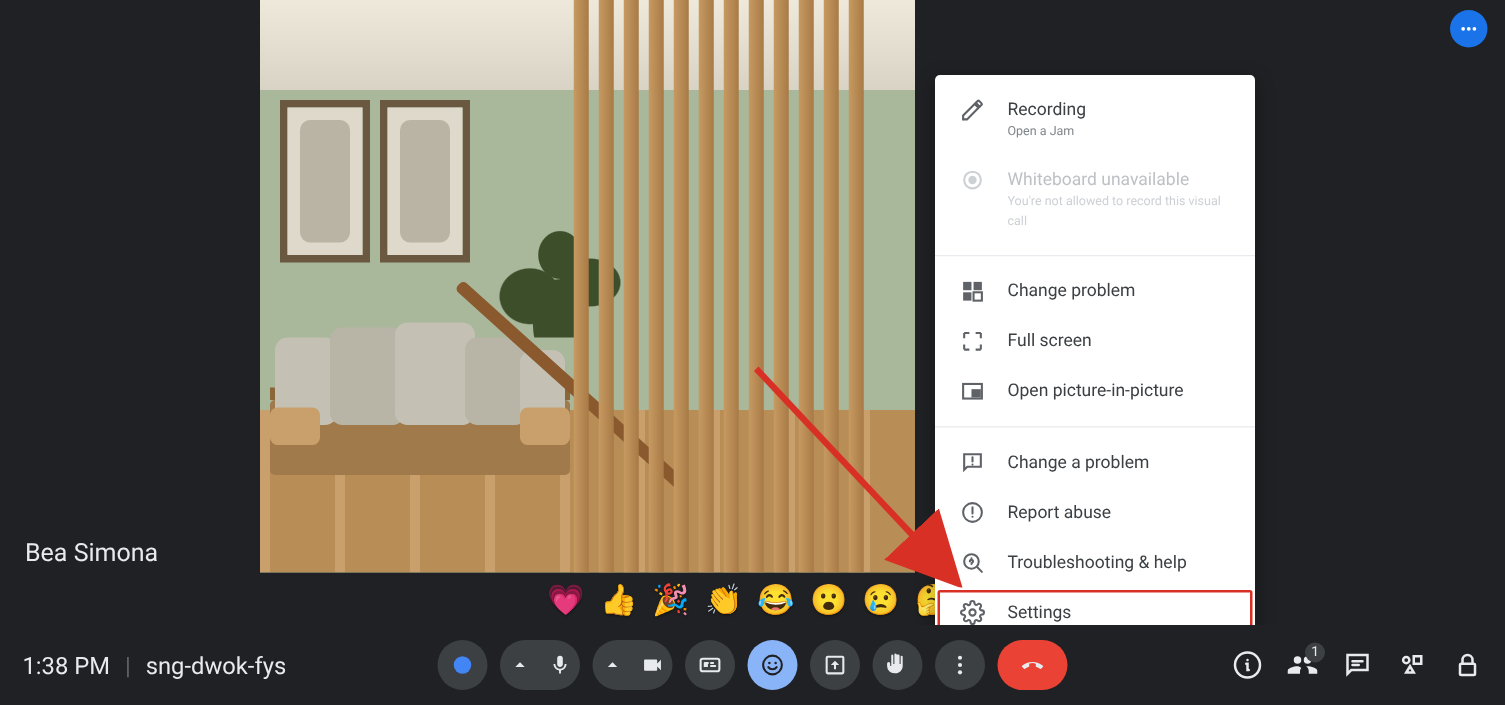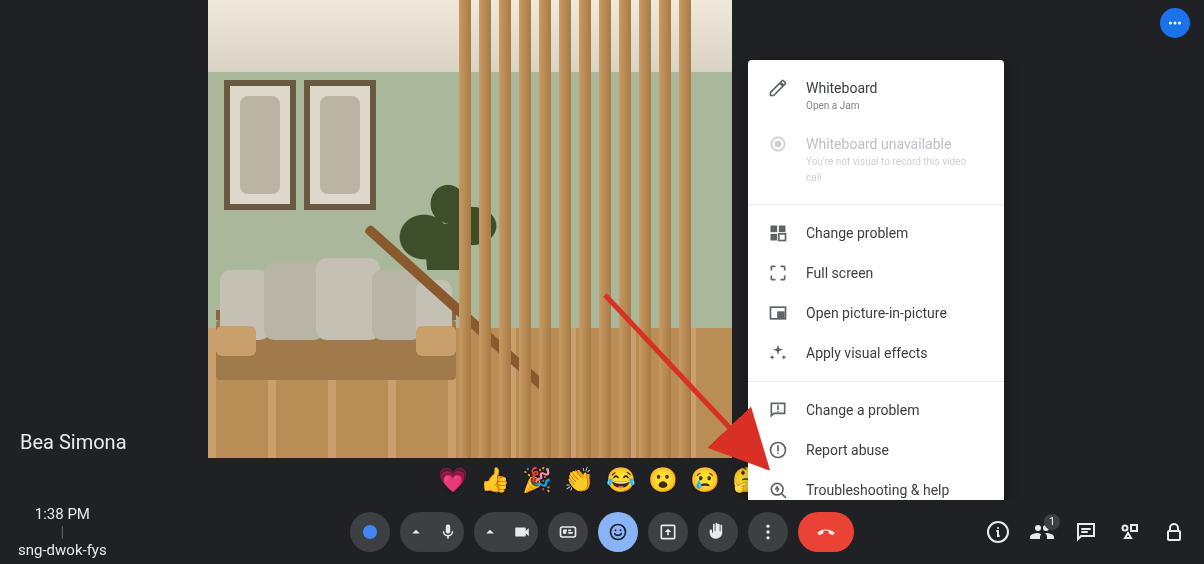--- a/index.html
+++ b/index.html
@@ -49,21 +49,21 @@
 .menu-label { font-size: 14px; line-height: 20px; }
 .menu-sub { font-size: 10px; color: #80868b; line-height: 16px; }
 .menu-item.disabled .menu-sub { color: #cdd0d4; }
 .menu-divider { height: 1px; background: #e8eaed; margin: 8px 0; }
 .settings-highlight { position:absolute; left:2px; right:2px; bottom:6px; height:40px; border:2px solid #d93025; border-radius:2px; pointer-events:none; }
 
 .arrow { position:absolute; top:290px; left:600px; width:180px; height:180px; pointer-events:none; }
 .arrow svg { width:100%; height:100%; }
 
 .bottom-bar { position:absolute; bottom:0; left:0; right:0; height:64px; display:flex; align-items:center; padding:0 18px; background:#202124; }
-.left-info { display:flex; align-items:center; gap:0; font-size:15px; color:#e8eaed;flex-direction:column; }
+.left-info { display:flex; align-items:center; gap:12px; font-size:19px; color:#e8eaed; }
 .sep { color:#5f6368; }
 .center-controls { position:absolute; left:50%; transform:translateX(-50%); display:flex; align-items:center; gap:10px; }
 .ctrl { width:40px; height:40px; border-radius:50%; background:#3c4043; display:flex; align-items:center; justify-content:center; cursor:pointer; position:relative; }
 .ctrl svg { width:20px; height:20px; fill:#e8eaed; }
 .pill { width:64px; height:40px; border-radius:20px; background:#3c4043; display:flex; align-items:center; }
 .pill .half { width:50%; height:100%; display:flex; align-items:center; justify-content:center; cursor:pointer; }
 .pill .half svg { width:18px; height:18px; fill:#e8eaed; }
 .ctrl.active { background:#8ab4f8; }
 .ctrl.active svg { fill:#202124; }
 .ctrl.end { width:56px; background:#ea4335; border-radius:22px; }
@@ -148,34 +148,34 @@
 </div>
 
 <div class="menu">
   <div class="menu-item tall">
     <span class="menu-icon">
         <svg viewBox="0 0 24 24" fill="none" stroke="#5f6368" stroke-width="2">
           <path d="M3 17.25V21h3.75L17.81 9.94l-3.75-3.75L3 17.25zM20.71 7.04a1 1 0 0 0 0-1.41l-2.34-2.34a1 1 0 0 0-1.41 0l-1.83 1.83 3.75 3.75 1.83-1.83z"></path>
         </svg>
       </span>
     <div class="menu-text">
-      <span class="menu-label">Whiteboard</span>
+      <span class="menu-label">Recording</span>
       <span class="menu-sub">Open a Jam</span>
     </div>
   </div>
   <div class="menu-item tall disabled">
     <span class="menu-icon">
         <svg viewBox="0 0 24 24" fill="none" stroke="#cdd0d4" stroke-width="2">
           <circle cx="12" cy="12" r="8"></circle>
           <circle cx="12" cy="12" r="3" fill="#cdd0d4"></circle>
         </svg>
       </span>
     <div class="menu-text">
       <span class="menu-label">Whiteboard unavailable</span>
-      <span class="menu-sub">You're not visual to record this video call</span>
+      <span class="menu-sub">You're not allowed to record this visual call</span>
     </div>
   </div>
   <div class="menu-divider"></div>
   <div class="menu-item">
     <span class="menu-icon">
         <svg viewBox="0 0 24 24" fill="#5f6368">
           <rect x="3" y="3" width="8" height="8"></rect>
           <rect x="13" y="3" width="8" height="8"></rect>
           <rect x="3" y="13" width="8" height="8"></rect>
           <rect x="13" y="13" width="8" height="8" fill="none" stroke="#5f6368" stroke-width="2"></rect>
@@ -192,28 +192,20 @@
     <span class="menu-label">Full screen</span>
   </div>
   <div class="menu-item">
     <span class="menu-icon">
         <svg viewBox="0 0 24 24" fill="none" stroke="#5f6368" stroke-width="2">
           <rect x="3" y="5" width="18" height="14"></rect>
           <rect x="12" y="11" width="7" height="6" fill="#5f6368"></rect>
         </svg>
       </span>
     <span class="menu-label">Open picture-in-picture</span>
-  </div>
-  <div class="menu-item">
-    <span class="menu-icon">
-        <svg viewBox="0 0 24 24" fill="#5f6368">
-          <path d="M12 2l1.5 4.5L18 8l-4.5 1.5L12 14l-1.5-4.5L6 8l4.5-1.5zM19 14l.9 2.1L22 17l-2.1.9L19 20l-.9-2.1L16 17l2.1-.9zM5 14l.9 2.1L8 17l-2.1.9L5 20l-.9-2.1L2 17l2.1-.9z"></path>
-        </svg>
-      </span>
-    <span class="menu-label">Apply visual effects</span>
   </div>
   <div class="menu-divider"></div>
   <div class="menu-item">
     <span class="menu-icon">
         <svg viewBox="0 0 24 24" fill="none" stroke="#5f6368" stroke-width="2">
           <path d="M4 4h16v12H7l-3 3z"></path>
           <path d="M12 7v4M12 14h.01" stroke-linecap="round"></path>
         </svg>
       </span>
     <span class="menu-label">Change a problem</span>

